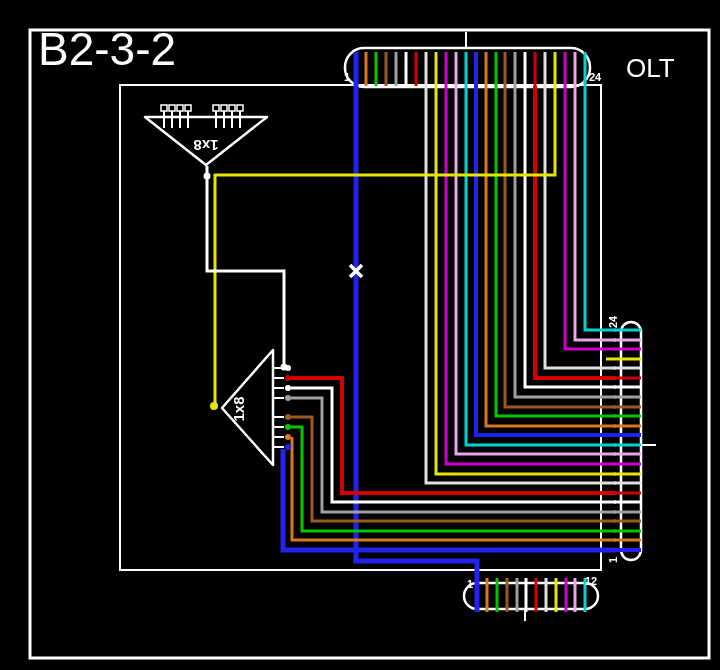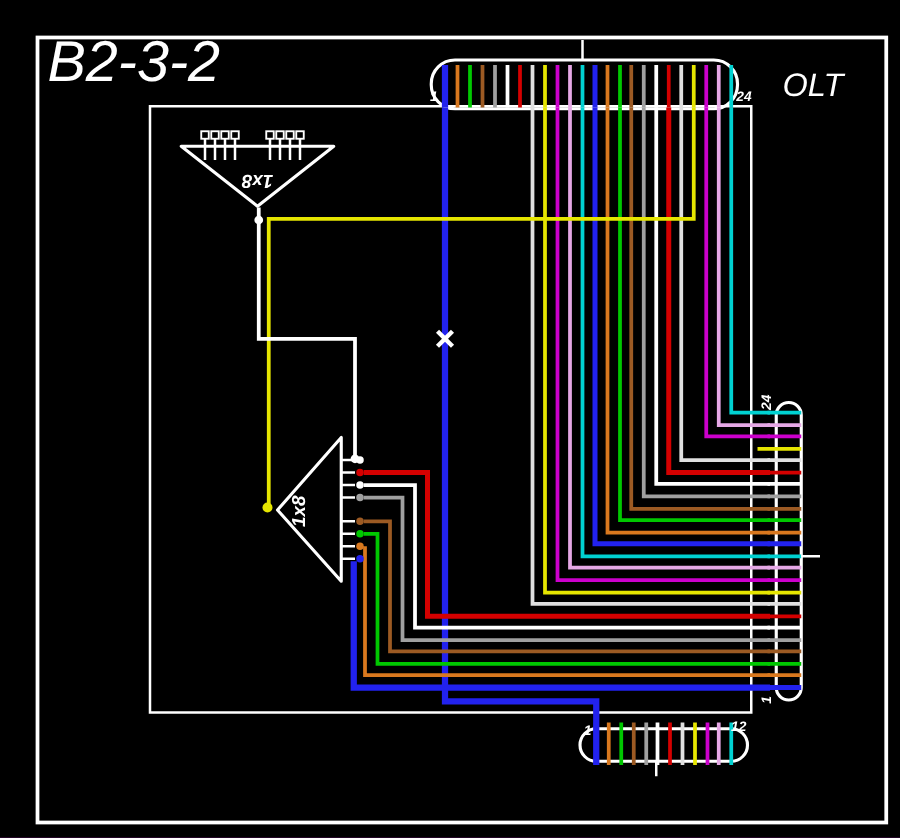--- a/index.html
+++ b/index.html
@@ -1,16 +1,16 @@
 <!DOCTYPE html>
 <html><head>
 <meta charset="utf-8">
 <style>
   html,body{margin:0;padding:0;background:#000;}
-  .stage{position:relative;width:720px;height:670px;background:#a21caf;overflow:hidden;font-style:italic;}
+  .stage{position:relative;width:720px;height:670px;background:#1d4ed8;overflow:hidden;}
   svg text{font-family:"Liberation Sans","DejaVu Sans",sans-serif;fill:#fff;}
 </style>
 </head>
 <body>
 
 <div class="stage">
   <svg id="diagram" width="720" height="670" viewBox="0 0 720 670" xmlns="http://www.w3.org/2000/svg">
       <rect x="0" y="0" width="720" height="670" fill="#000000"></rect>
       <rect x="30" y="30" width="679" height="628" fill="none" stroke="#ffffff" stroke-width="3"></rect>
       <rect x="120" y="85" width="481" height="485" fill="none" stroke="#ffffff" stroke-width="2"></rect>

